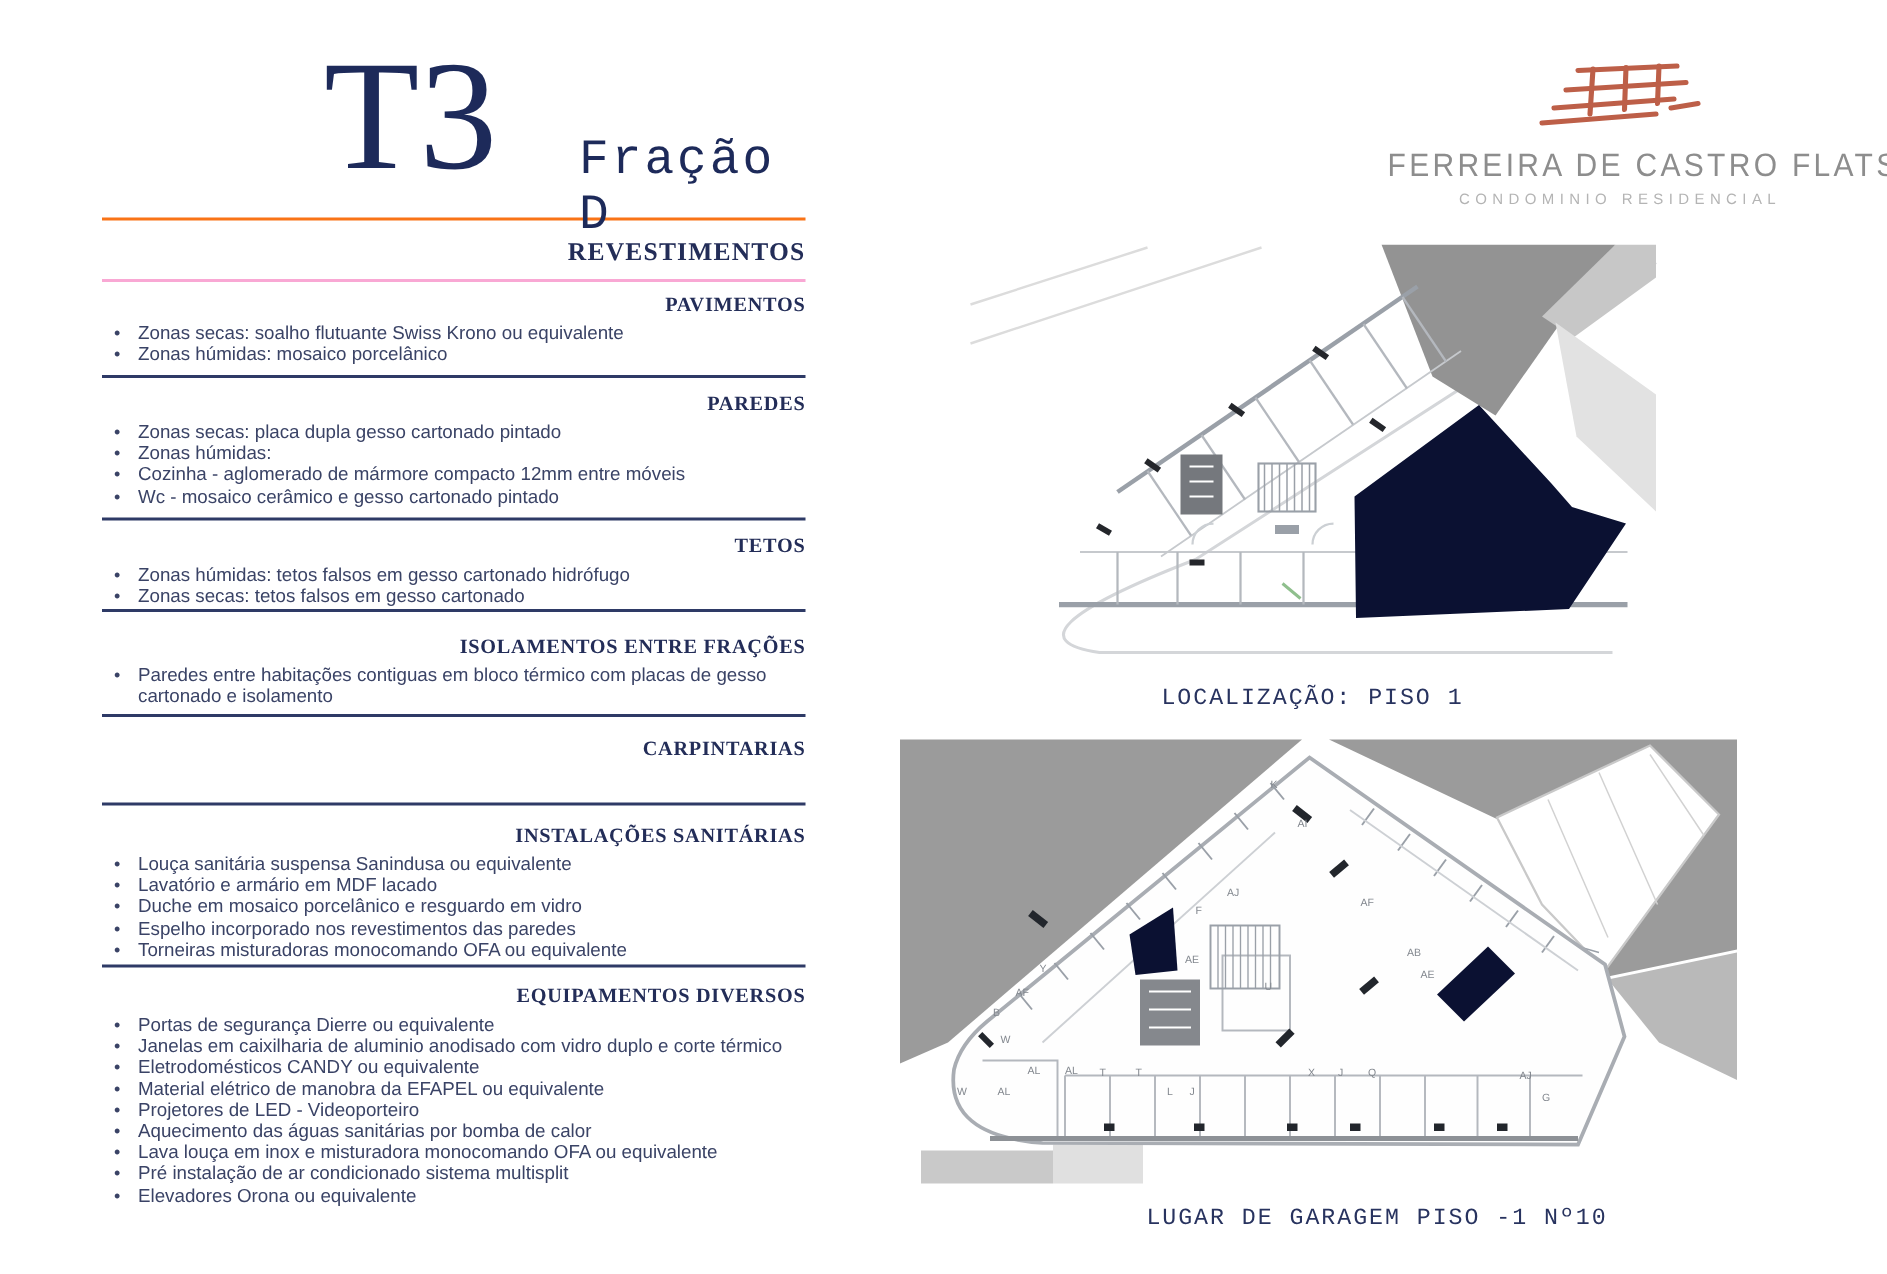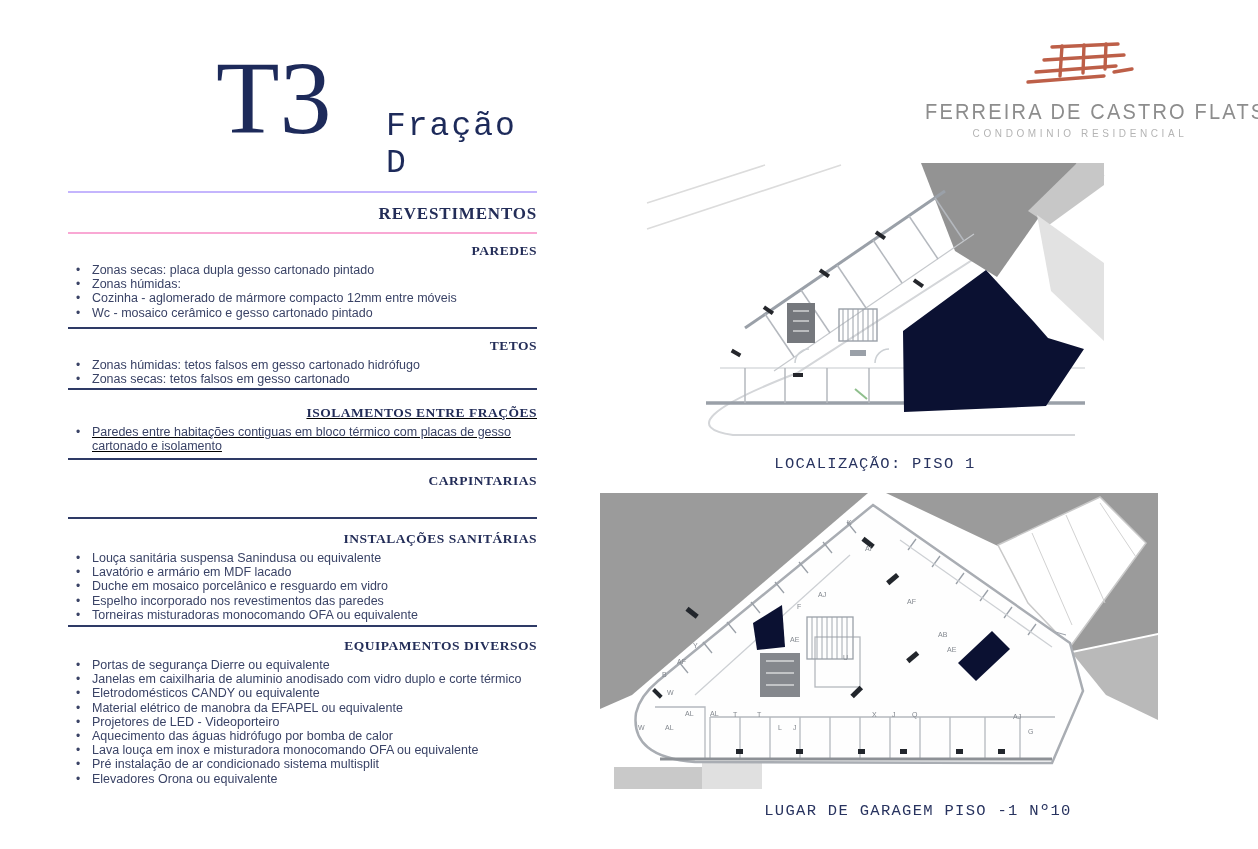--- a/index.html
+++ b/index.html
@@ -1,40 +1,40 @@
 <!DOCTYPE html>
 <html><head>
 <meta charset="utf-8">
 <style>
   html,body{margin:0;padding:0;background:#ffffff;}
   body{font-family:"Liberation Sans",sans-serif;}
   .page{position:relative;width:1258px;height:849px;background:#ffffff;overflow:hidden;}
 
   
   .spec-col{position:absolute;left:68px;top:0;width:469px;}
-  .title-row{position:relative;height:173px;border-bottom:2px solid #c4b5fd;box-sizing:border-box;margin-top:20px;}
+  .title-row{position:relative;height:147px;border-bottom:2px solid #f97316;box-sizing:border-box;}
   .unit-type{position:absolute;left:148px;top:26px;font-family:"Liberation Serif",serif;
              font-size:104px;line-height:1;color:#1d2a5a;}
   .unit-fraction{position:absolute;left:318px;top:88px;font-family:Liberation Mono, monospace;
              font-size:33px;letter-spacing:2px;color:#1d2a5a;}
   .rev-row{height:41px;line-height:41px;text-align:right;border-bottom:2px solid #f9a8d4;
              box-sizing:border-box;font-family:"Liberation Serif",serif;font-weight:600;
              font-size:17px;letter-spacing:0.8px;color:#232d58;}
   .spec-section{box-sizing:border-box;border-bottom:2px solid #2e3a66;position:relative;}
   .spec-section.last{border-bottom:none;}
   .sec-title{text-align:right;font-family:"Liberation Serif",serif;font-weight:600;
              font-size:13.5px;letter-spacing:0.5px;color:#232d58;margin:0 0 4px 0;}
   .sec-list{list-style:none;margin:0;padding:0;}
   .sec-list li{position:relative;padding-left:24px;font-size:12.5px;line-height:14.2px;
              color:#3a4366;margin-bottom:0;}
   .sec-list li::before{content:"•";position:absolute;left:8px;top:0;color:#3a4366;font-size:12px;}
   .s0{min-height:64px;padding-top:7px;}
   .s1{min-height:95px;padding-top:9px;}
   .s2{min-height:61px;padding-top:9px;}
-  .s3{min-height:70px;padding-top:15px;text-decoration:underline;}
+  .s3{min-height:70px;padding-top:15px;}
   .s4{min-height:59px;padding-top:13px;}
   .s5{min-height:108px;padding-top:12px;}
   .s6{padding-top:11px;}
 
   
   .brand{position:absolute;left:925px;top:38px;width:310px;text-align:center;}
   .brand-icon{display:block;margin:0 auto 6px auto;}
   .brand-name{font-size:20px;letter-spacing:2.2px;color:#8d8d8d;white-space:nowrap;
               transform:scaleY(1.08);}
   .brand-tagline{margin-top:5px;font-size:10px;letter-spacing:3.6px;color:#b4b4b4;white-space:nowrap;}
@@ -54,20 +54,27 @@
 
   <div class="spec-col">
 
     <div class="title-row">
       <div class="unit-type">T3</div>
       <div class="unit-fraction">Fração D</div>
     </div>
 
     <div class="rev-row">REVESTIMENTOS</div>
 
+    <div class="spec-section s0">
+      <div class="sec-title">PAVIMENTOS</div>
+      <ul class="sec-list">
+        <li>Zonas secas: soalho flutuante Swiss Krono ou equivalente</li>
+        <li>Zonas húmidas: mosaico porcelânico</li>
+      </ul>
+    </div>
 
     <div class="spec-section s1">
       <div class="sec-title">PAREDES</div>
       <ul class="sec-list">
         <li>Zonas secas: placa dupla gesso cartonado pintado</li>
         <li>Zonas húmidas:</li>
         <li>Cozinha - aglomerado de mármore compacto 12mm entre móveis</li>
         <li>Wc - mosaico cerâmico e gesso cartonado pintado</li>
       </ul>
     </div>
@@ -103,21 +110,21 @@
     </div>
 
     <div class="spec-section s6 last">
       <div class="sec-title">EQUIPAMENTOS DIVERSOS</div>
       <ul class="sec-list">
         <li>Portas de segurança Dierre ou equivalente</li>
         <li>Janelas em caixilharia de aluminio anodisado com vidro duplo e corte térmico</li>
         <li>Eletrodomésticos CANDY ou equivalente</li>
         <li>Material elétrico de manobra da EFAPEL ou equivalente</li>
         <li>Projetores de LED - Videoporteiro</li>
-        <li>Aquecimento das águas hidrófugo por bomba de calor</li>
+        <li>Aquecimento das águas sanitárias por bomba de calor</li>
         <li>Lava louça em inox e misturadora monocomando OFA ou equivalente</li>
         <li>Pré instalação de ar condicionado sistema multisplit</li>
         <li>Elevadores Orona ou equivalente</li>
       </ul>
     </div>
   </div>
 
   <div class="brand">
     <svg class="brand-icon" width="124" height="56" viewBox="0 0 124 56">
       <g fill="none" stroke="#bd5f48" stroke-width="3.4" stroke-linecap="round">

